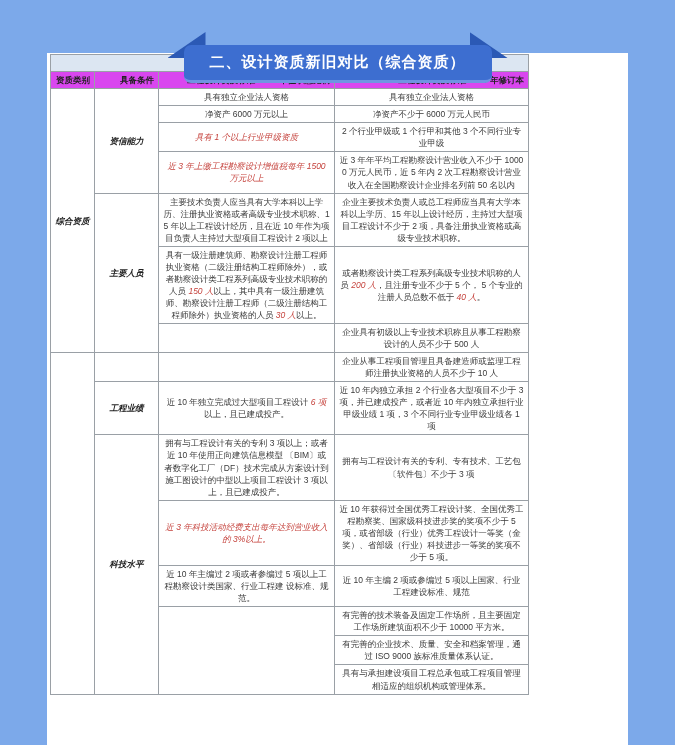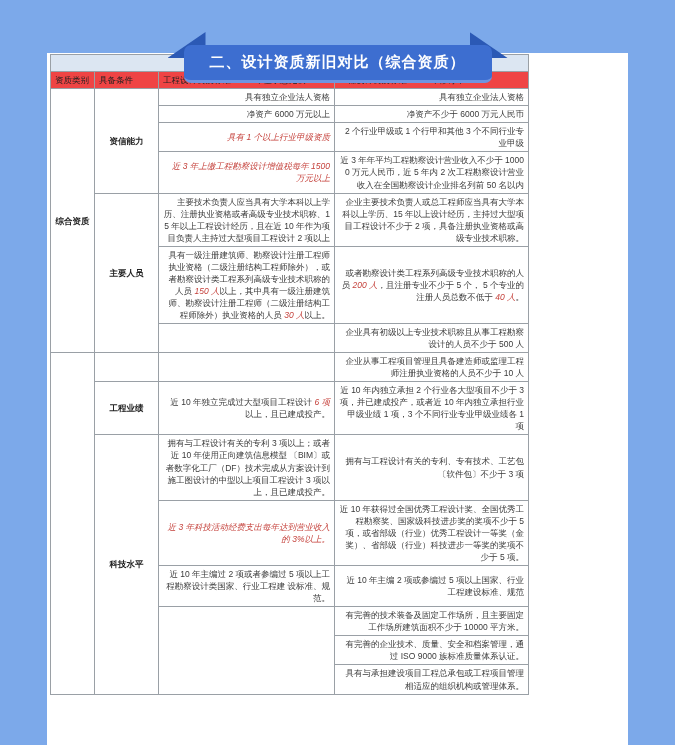--- a/index.html
+++ b/index.html
@@ -18,23 +18,23 @@
   .banner{
     position:relative;background:#3D6ED0;color:#ffffff;font-weight:bold;
     font-size:15px;letter-spacing:1px;padding:8px 26px;border-radius:7px;
     border-bottom:3px solid #6E95E1;white-space:nowrap;
   }
   
   table.cmp{border-collapse:collapse;table-layout:fixed;width:478px;background:#fff;}
   table.cmp td{border:1px solid #9aa0a6;vertical-align:middle;padding:2px 4px;
     font-size:8.5px;line-height:1.42;word-break:break-all;}
   td.t-title{background:#DCE6F2;text-align:center;font-weight:bold;font-size:11px;padding:4px 2px;color:#222;}
-  td.t-head{background:#ef4444;text-align:left;font-weight:normal;font-size:8.5px;color:#222;}
-  td.c-cat,td.c-lab{text-align:center;font-weight:bold;color:#222;}
-  td.c-body{text-align:right;}
+  td.t-head{background:#d946ef;text-align:right;font-weight:bold;font-size:8.5px;color:#222;}
+  td.c-cat,td.c-lab{text-align:center;font-weight:bold;color:#222;font-style:italic;}
+  td.c-body{text-align:center;}
   span.red{color:#C5423C;font-style:italic;}
   #tbl0{position:absolute;left:50px;top:54px;}
   #tbl1{position:absolute;left:50px;top:352px;}
   
   .conclusion{position:absolute;left:50px;top:648px;width:480px;}
   .conclusion-heading{font-size:14px;font-weight:bold;color:#111;margin-bottom:10px;letter-spacing:1px;}
   .conclusion-text{font-size:13px;color:#3d3d3d;letter-spacing:1px;}
 </style>
 </head>
 <body>

